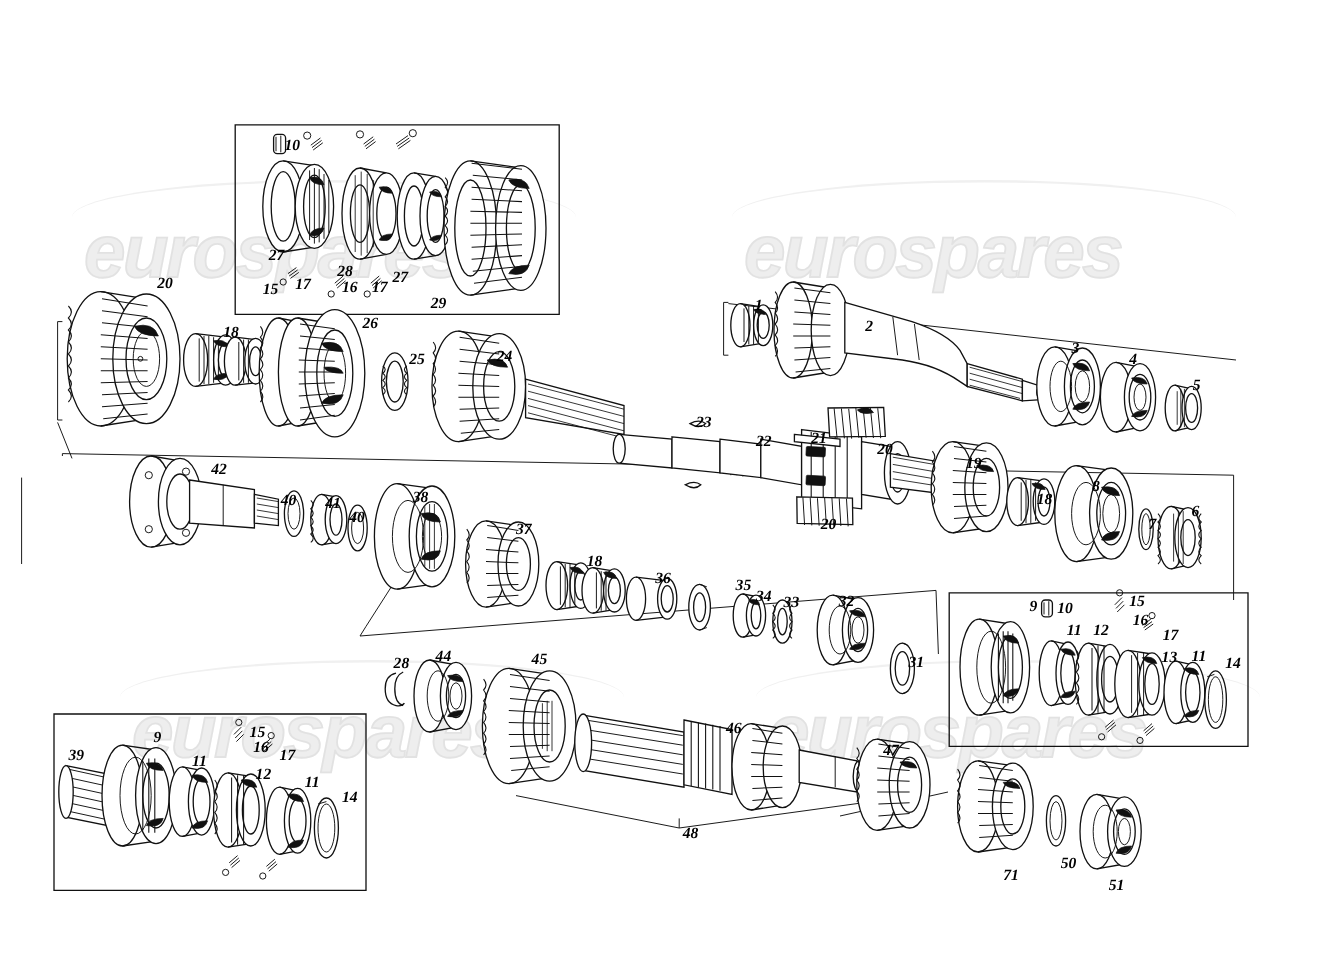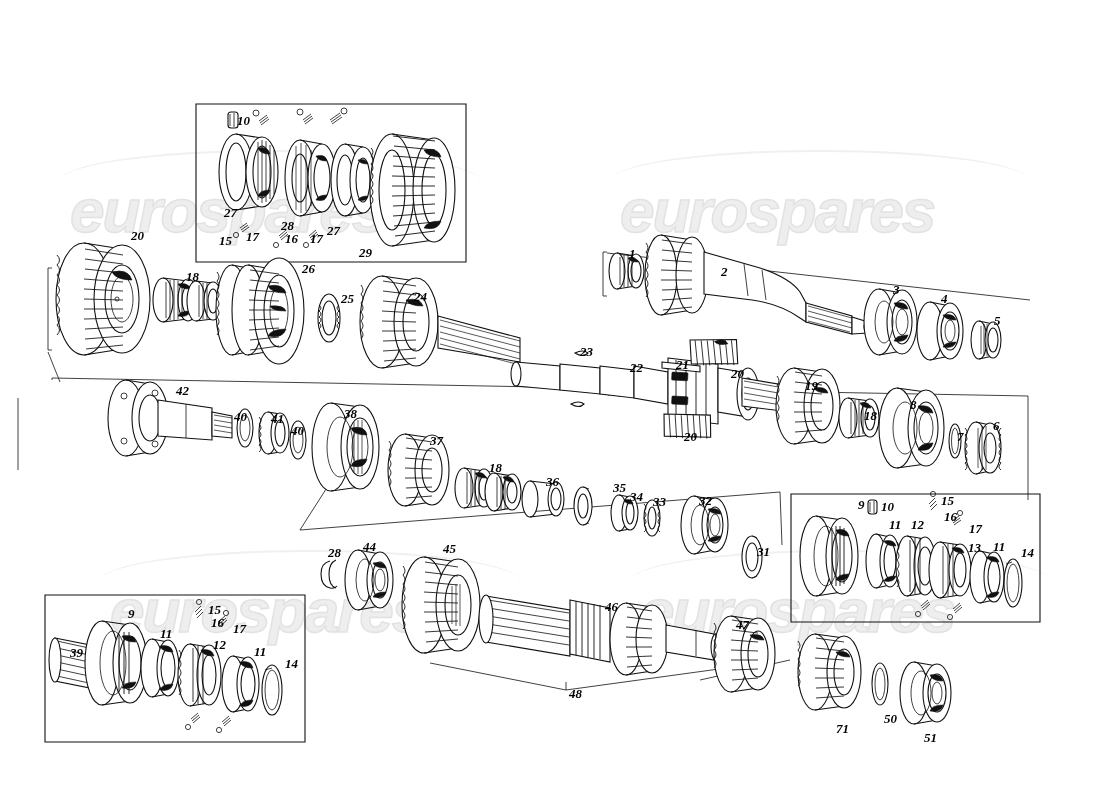--- a/index.html
+++ b/index.html
@@ -911,21 +911,21 @@
       <div class="num" style="left: 969px; top: 522px;">17</div>
       <div class="num" style="left: 968px; top: 541px;">13</div>
       <div class="num" style="left: 993px; top: 540px;">11</div>
       <div class="num" style="left: 1021px; top: 546px;">14</div>
       <div class="num" style="left: 328px; top: 546px;">28</div>
       <div class="num" style="left: 363px; top: 540px;">44</div>
       <div class="num" style="left: 443px; top: 542px;">45</div>
       <div class="num" style="left: 605px; top: 600px;">46</div>
       <div class="num" style="left: 569px; top: 687px;">48</div>
       <div class="num" style="left: 736px; top: 618px;">47</div>
-      <div class="num" style="left: 70px; top: 622px; margin-top: 24px;">39</div>
+      <div class="num" style="left: 57px; top: 622px;">39</div>
       <div class="num" style="left: 128px; top: 607px;">9</div>
       <div class="num" style="left: 208px; top: 603px;">15</div>
       <div class="num" style="left: 211px; top: 616px;">16</div>
       <div class="num" style="left: 160px; top: 627px;">11</div>
       <div class="num" style="left: 233px; top: 622px;">17</div>
       <div class="num" style="left: 213px; top: 638px;">12</div>
       <div class="num" style="left: 254px; top: 645px;">11</div>
       <div class="num" style="left: 285px; top: 657px;">14</div>
       <div class="num" style="left: 836px; top: 722px;">71</div>
       <div class="num" style="left: 884px; top: 712px;">50</div>

